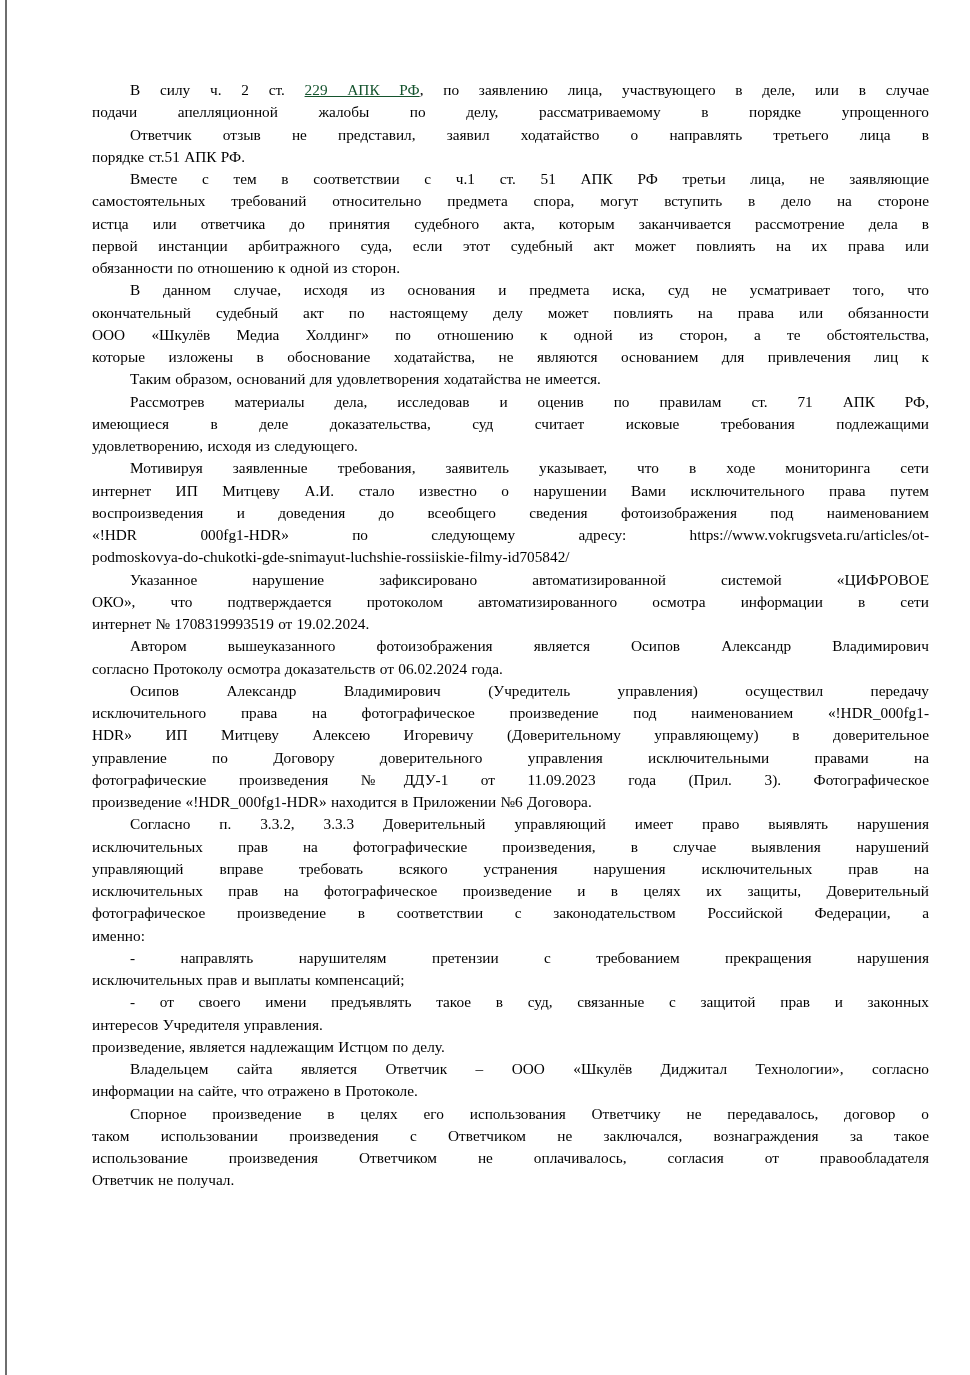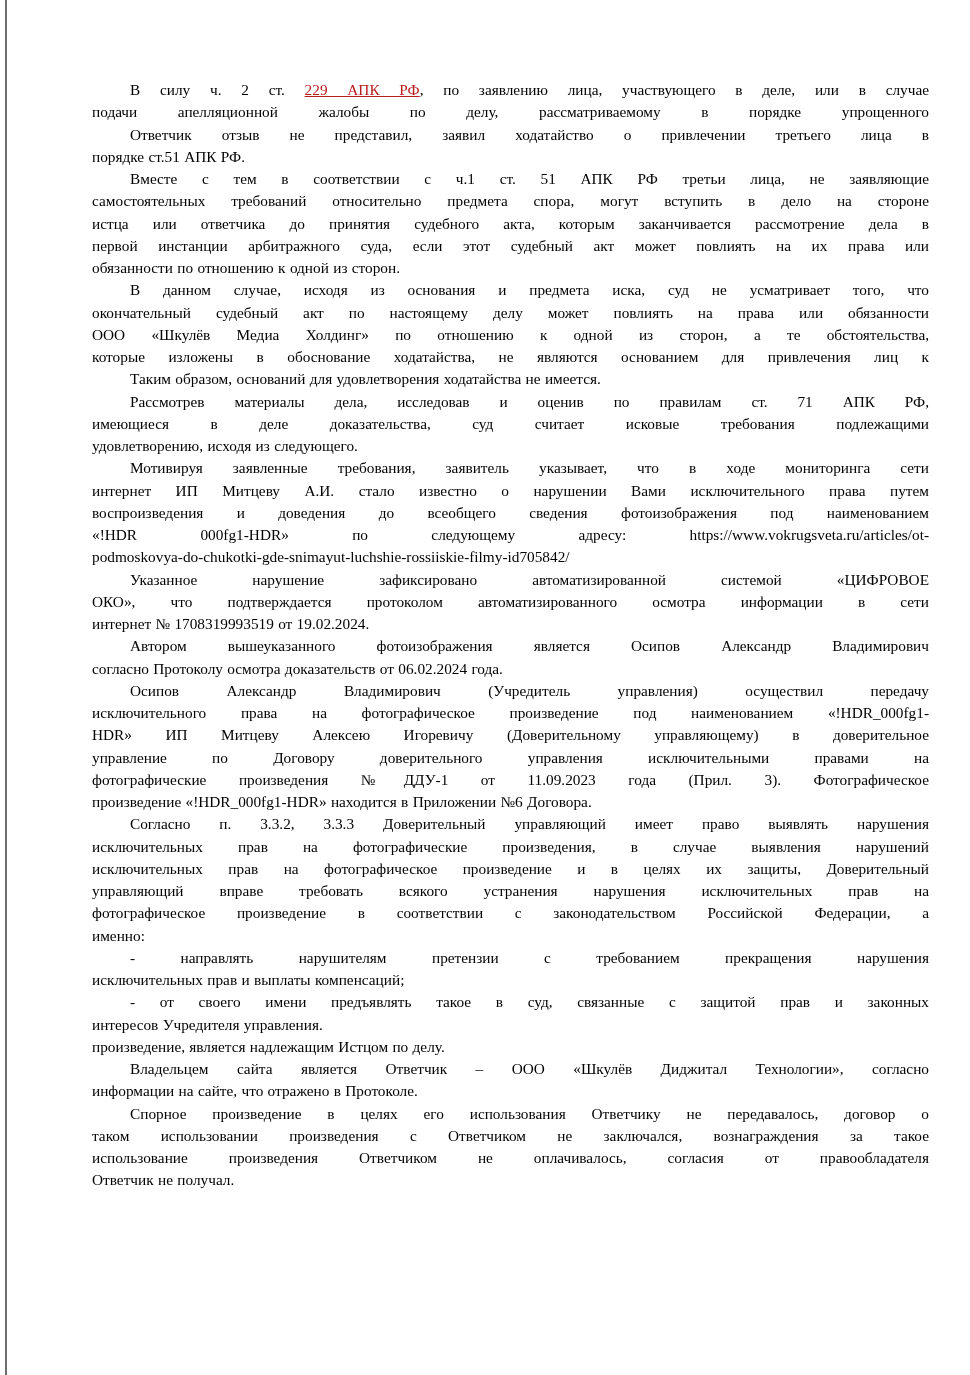--- a/index.html
+++ b/index.html
@@ -43,25 +43,25 @@
     text-decoration: underline;
   }
 </style>
 </head>
 <body style="background: rgb(255, 255, 255);">
 
 <div class="page-edge" style="background: rgb(110, 110, 110);"></div>
 
 <div class="doc" style="color: rgb(0, 0, 0);">
     <div class="paragraph">
-      <div class="line j ind"><span>В силу ч. 2 ст. </span><a class="doc-link" href="#" style="color: #b91c1c;">229 АПК РФ</a><span>, по заявлению лица, участвующего в деле, или в случае</span></div>
+      <div class="line j ind"><span>В силу ч. 2 ст. </span><a class="doc-link" href="#" style="color: #14532d;">229 АПК РФ</a><span>, по заявлению лица, участвующего в деле, или в случае</span></div>
       <div class="line j">подачи апелляционной жалобы по делу, рассматриваемому в порядке упрощенного</div>
     </div>
     <div class="paragraph">
-      <div class="line j ind">Ответчик отзыв не представил, заявил ходатайство о привлечении третьего лица в</div>
+      <div class="line j ind">Ответчик отзыв не представил, заявил ходатайство о направлять третьего лица в</div>
       <div class="line">порядке ст.51 АПК РФ.</div>
     </div>
     <div class="paragraph">
       <div class="line j ind">Вместе с тем в соответствии с ч.1 ст. 51 АПК РФ третьи лица, не заявляющие</div>
       <div class="line j">самостоятельных требований относительно предмета спора, могут вступить в дело на стороне</div>
       <div class="line j">истца или ответчика до принятия судебного акта, которым заканчивается рассмотрение дела в</div>
       <div class="line j">первой инстанции арбитражного суда, если этот судебный акт может повлиять на их права или</div>
       <div class="line">обязанности по отношению к одной из сторон.</div>
     </div>
     <div class="paragraph">
@@ -98,22 +98,22 @@
       <div class="line j ind">Осипов Александр Владимирович (Учредитель управления) осуществил передачу</div>
       <div class="line j">исключительного права на фотографическое произведение под наименованием «!HDR_000fg1-</div>
       <div class="line j">HDR» ИП Митцеву Алексею Игоревичу (Доверительному управляющему) в доверительное</div>
       <div class="line j">управление по Договору доверительного управления исключительными правами на</div>
       <div class="line j">фотографические произведения №ДДУ-1 от 11.09.2023 года (Прил. 3). Фотографическое</div>
       <div class="line">произведение «!HDR_000fg1-HDR» находится в Приложении №6 Договора.</div>
     </div>
     <div class="paragraph">
       <div class="line j ind">Согласно п. 3.3.2, 3.3.3 Доверительный управляющий имеет право выявлять нарушения</div>
       <div class="line j">исключительных прав на фотографические произведения, в случае выявления нарушений</div>
+      <div class="line j">управляющий вправе требовать всякого устранения нарушения исключительных прав на</div>
       <div class="line j">исключительных прав на фотографическое произведение и в целях их защиты, Доверительный</div>
-      <div class="line j">управляющий вправе требовать всякого устранения нарушения исключительных прав на</div>
       <div class="line j">фотографическое произведение в соответствии с законодательством Российской Федерации, а</div>
       <div class="line">именно:</div>
     </div>
     <div class="paragraph">
       <div class="line j ind">- направлять нарушителям претензии с требованием прекращения нарушения</div>
       <div class="line">исключительных прав и выплаты компенсаций;</div>
     </div>
     <div class="paragraph">
       <div class="line j ind">- от своего имени предъявлять такое в суд, связанные с защитой прав и законных</div>
       <div class="line">интересов Учредителя управления.</div>

